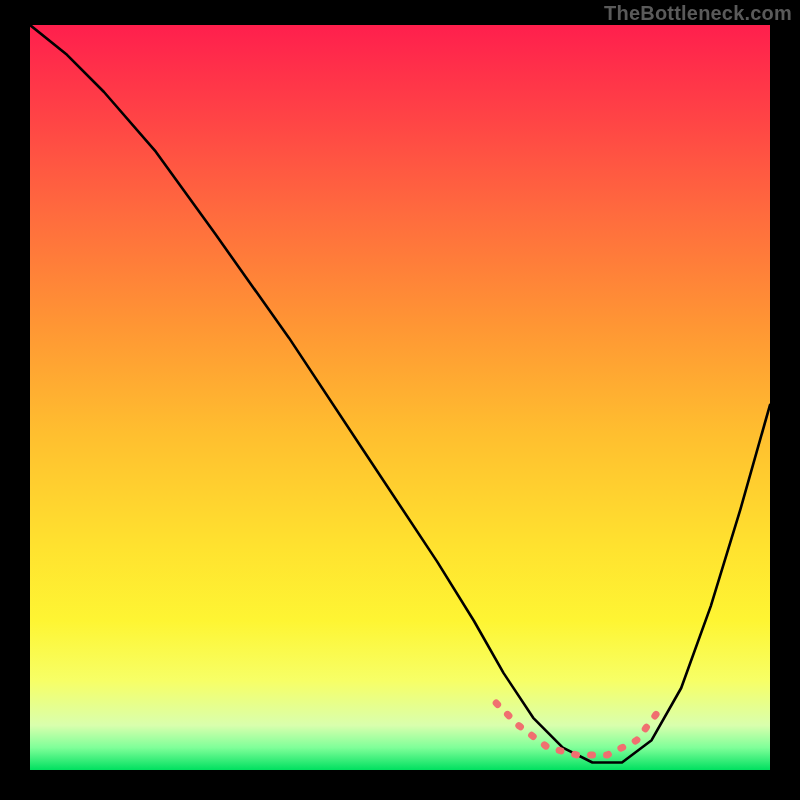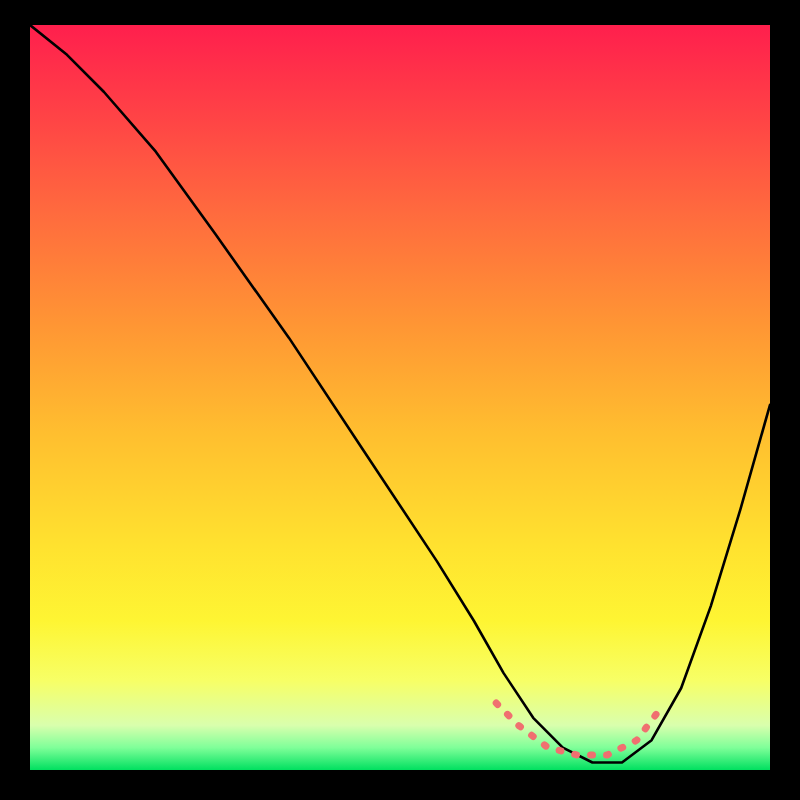--- a/index.html
+++ b/index.html
@@ -75,20 +75,21 @@
     stroke-linecap: round;
     stroke-linejoin: round;
     stroke-dasharray: 2 14;
   }
 </style>
 </head>
 <body>
 
 <div class="page">
 
+  <div class="watermark">TheBottleneck.com</div>
 
   <div class="plot-frame">
     <div class="gradient"></div>
 
     <svg class="curve" viewBox="0 0 740 745" preserveAspectRatio="none">
       <path id="main-curve" class="curve-path" d="M0.0 0.0 L37.0 29.8 L74.0 67.0 L125.8 126.7 L185.0 208.6 L259.0 312.9 L333.0 424.7 L407.0 536.4 L444.0 596.0 L473.6 648.1 L503.2 692.8 L532.8 722.6 L562.4 737.5 L592.0 737.5 L621.6 715.2 L651.2 663.0 L680.8 581.1 L710.4 484.3 L740.0 379.9"></path>
       <path id="dot-curve" class="dots-path" d="M466.2 678.0 L488.4 700.3 L518.0 722.6 L547.6 730.1 L577.2 730.1 L606.8 715.2 L629.0 685.4"></path>
     </svg>
   </div>
 

